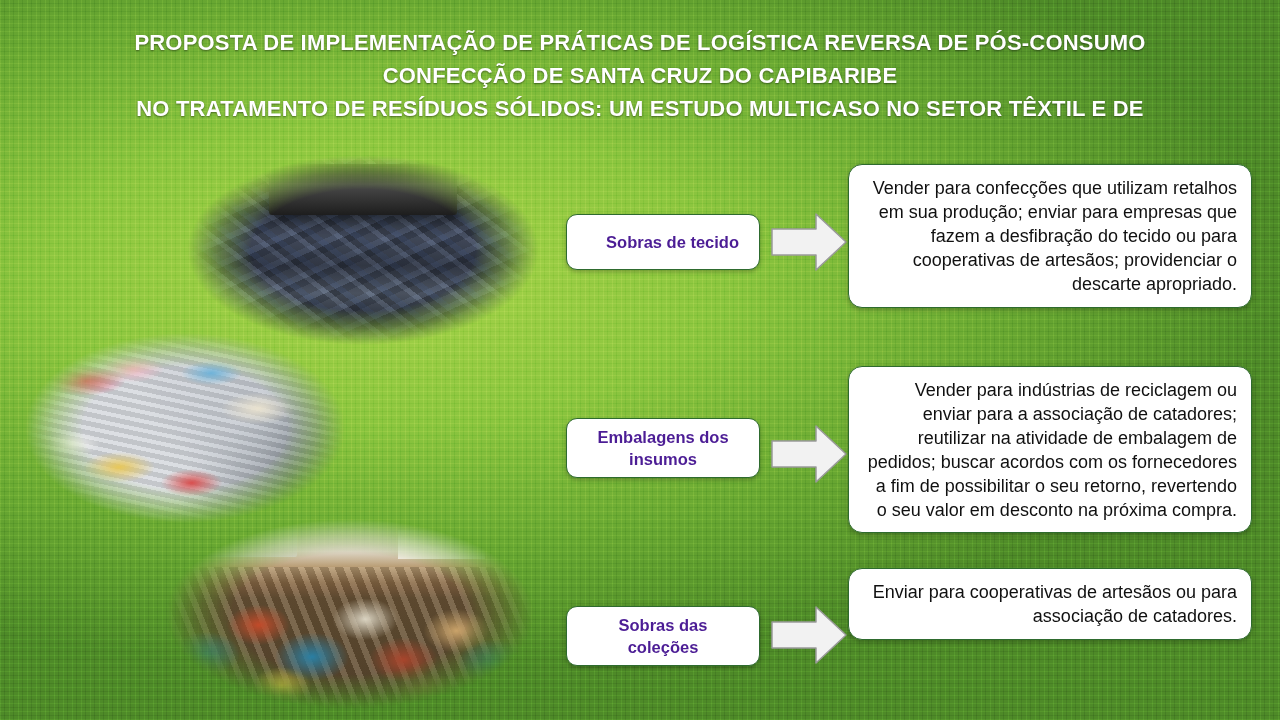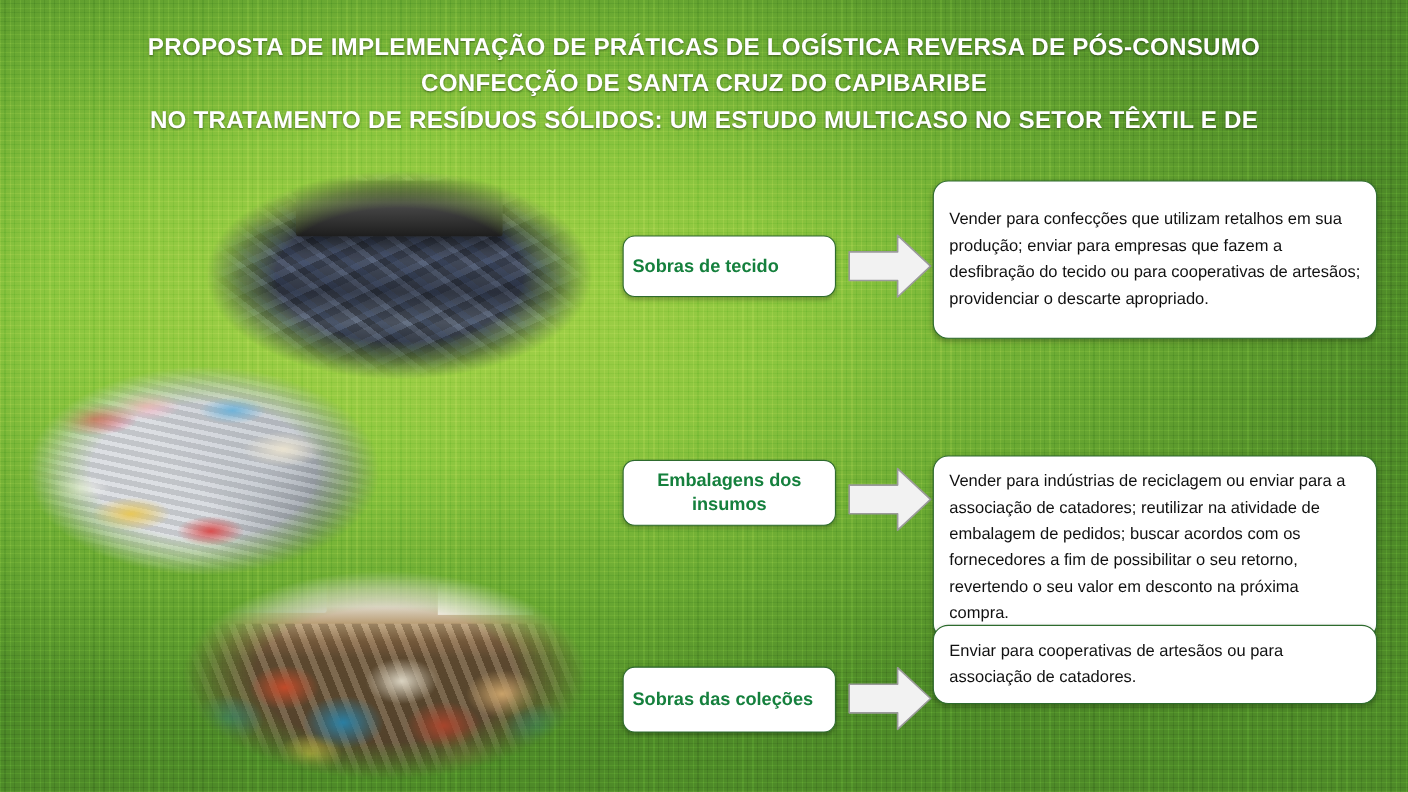--- a/index.html
+++ b/index.html
@@ -146,27 +146,27 @@
 
   
   .label-box {
     position: absolute;
     background: #ffffff;
     border: 1.6px solid #2e6b2e;
     border-radius: 11px;
     box-shadow: 0 2px 4px rgba(0,0,0,0.25);
     display: flex;
     align-items: center;
-    justify-content: flex-start;
+    justify-content: flex-end;
     text-align: center;
-    color: #15803d;
+    color: #4c1d95;
     font-weight: bold;
     font-size: 16.5px;
     line-height: 22px;
-    padding: 6px 8px;
+    padding: 6px 20px;
     box-sizing: border-box;
   }
   #label-fabric-scraps { left: 566px; top: 214px; width: 194px; height: 56px; }
   #label-packaging     { left: 566px; top: 418px; width: 194px; height: 60px; }
   #label-collections   { left: 566px; top: 606px; width: 194px; height: 60px; }
 
   
   .arrow {
     position: absolute;
     width: 78px;
@@ -180,29 +180,29 @@
   
   .action-box {
     position: absolute;
     background: #ffffff;
     border: 1.6px solid #2e6b2e;
     border-radius: 14px;
     box-shadow: 0 2px 5px rgba(0,0,0,0.25);
     display: flex;
     align-items: center;
     justify-content: center;
-    text-align: left;
+    text-align: right;
     color: #101010;
-    font-size: 15px;
+    font-size: 18px;
     line-height: 24px;
     padding: 10px 14px;
     box-sizing: border-box;
   }
   #action-fabric-scraps { left: 848px; top: 164px; width: 404px; height: 144px; }
-  #action-packaging     { left: 848px; top: 366px; width: 404px; height: 167px; margin-top: 48px; }
+  #action-packaging     { left: 848px; top: 366px; width: 404px; height: 167px; }
   #action-collections   { left: 848px; top: 568px; width: 404px; height: 72px; }
 </style>
 </head>
 <body>
 
 <div id="slide">
 
   <div id="title">
     <span class="line">PROPOSTA DE IMPLEMENTAÇÃO DE PRÁTICAS DE LOGÍSTICA REVERSA DE PÓS-CONSUMO</span>
     <span class="line">CONFECÇÃO DE SANTA CRUZ DO CAPIBARIBE</span>

